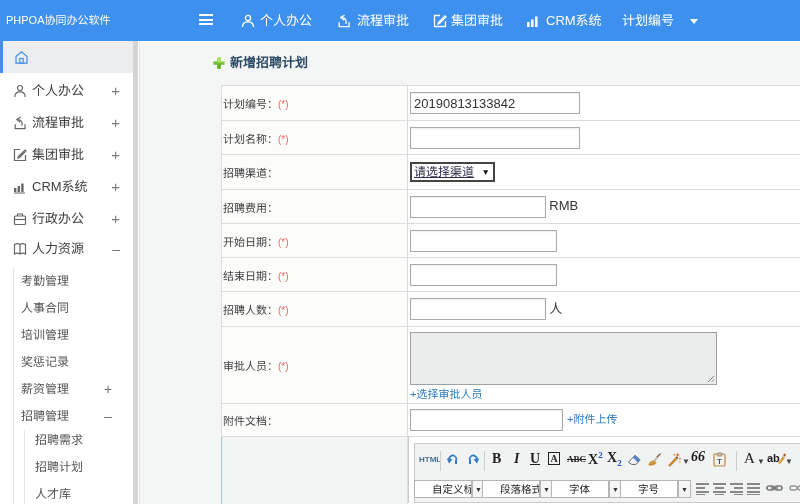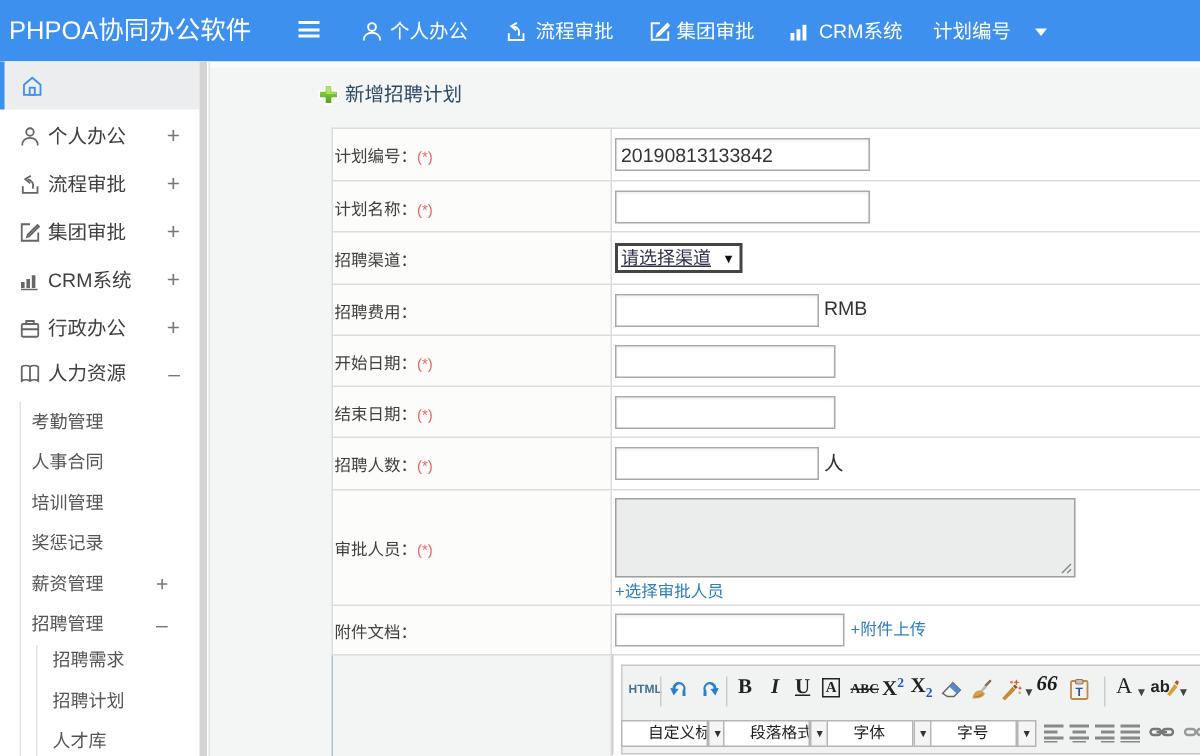--- a/index.html
+++ b/index.html
@@ -1,37 +1,37 @@
 <!DOCTYPE html>
 <html lang="zh-CN"><head>
 <meta charset="utf-8">
 <style>
 *{margin:0;padding:0;box-sizing:border-box}
 html,body{width:800px;height:504px;overflow:hidden}
 body{position:relative;font-family:"Liberation Sans",sans-serif;background:#f4f5f5;font-size:12px}
 .abs{position:absolute}
 
 #hdr{left:0;top:0;width:800px;height:41px;background:#3e90ee}
-#hdr .logo{left:6px;top:0;line-height:41px;color:#fff;font-size:17px}
+#hdr .logo{left:6px;top:0;line-height:41px;color:#fff;font-size:11px}
 #hdr .nav{color:#fff;font-size:13px;top:0;line-height:41px}
 .navicon{top:14px}
 
 #side{left:0;top:41px;width:140px;height:463px;background:#fff}
 #sbar{left:133px;top:41px;width:5px;height:463px;background:#d4d4d4}
 #sborder{left:139px;top:41px;width:1px;height:463px;background:#e2e2e2}
 .m1{position:absolute;left:0;width:133px;height:32px;color:#404040;font-size:13px}
 .m1 .txt{position:absolute;left:32px;top:0;line-height:32px}
 .m1 .pm{position:absolute;right:13px;top:0;line-height:32px;font-size:15px;color:#777;font-weight:400}
 .m1 svg{position:absolute;left:13px;top:9px}
 .m2{position:absolute;left:21px;width:100px;height:27px;color:#555;font-size:12px;line-height:27px}
 .m3{position:absolute;left:35px;width:90px;height:27px;color:#555;font-size:12px;line-height:27px}
 .pm2{position:absolute;left:83px;top:0;width:20px;text-align:left;font-size:14px;color:#777}
 .guide{position:absolute;width:1px;background:#e4e4e4}
 
-#title{left:230px;top:52px;font-size:13px;font-weight:normal;color:#2c4a66}
+#title{left:230px;top:52px;font-size:13px;font-weight:bold;color:#2c4a66}
 
 table{border-collapse:collapse;table-layout:fixed}
 #ftab{left:221px;top:85px}
 td{border:1px solid #dcdcdc;background:#fff;vertical-align:middle}
 td.lab{padding-left:1px;font-size:11px;color:#3f3f3f;background:#fcfcfb}
 td.val{padding-left:2px}
 .req{color:#e66;font-size:10px}
 input.ipt{height:22px;border:1px solid #a9a9a9;background:#fff;font-size:13px;color:#333;padding:0 3px;box-shadow:inset 0 1px 2px rgba(0,0,0,.07);vertical-align:middle}
 .lnk{color:#2e7cbe;text-decoration:none;font-size:11px}
 .sel{position:absolute;top:1px;height:18px;background:#fff;border:1px solid #b5b5b5;font-size:10.5px;color:#222;line-height:17px;padding-left:17px;overflow:hidden;white-space:nowrap}

